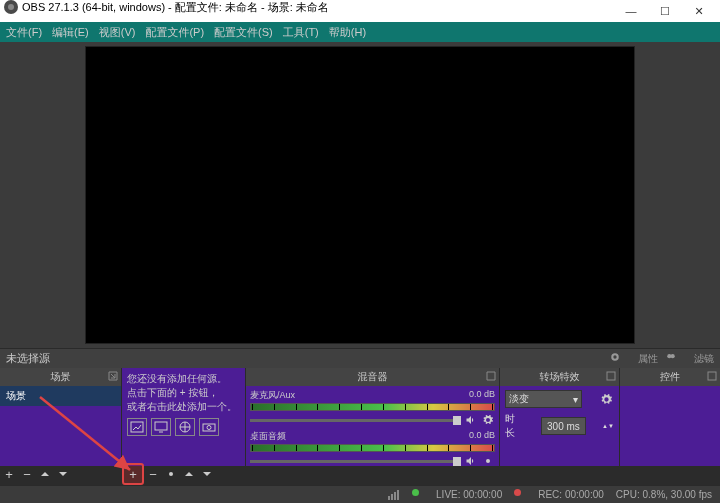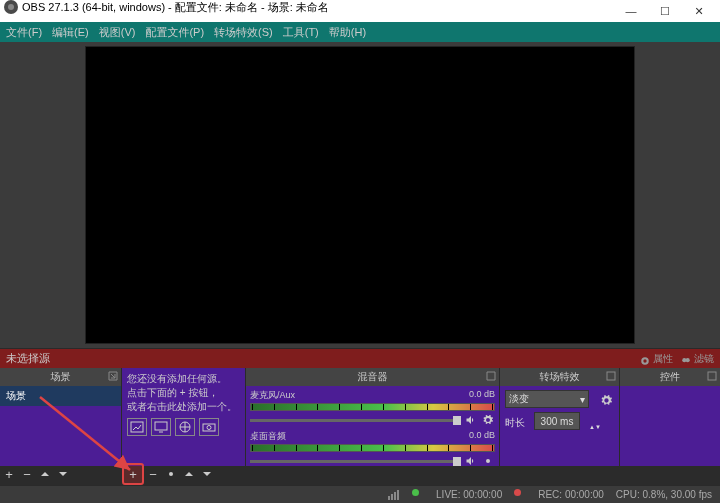--- a/index.html
+++ b/index.html
@@ -5,23 +5,23 @@
 *{margin:0;padding:0;box-sizing:border-box;font-family:"Microsoft YaHei",sans-serif}
 body{width:720px;height:503px;background:#2b2b2b;color:#ddd;font-size:11px;overflow:hidden;position:relative}
 .titlebar{height:22px;background:#fff;color:#000;display:flex;align-items:flex-start;padding:0 4px;font-size:11px}
 .titlebar .logo{width:14px;height:14px;background:#4a4a4a;border-radius:50%;margin-right:4px;display:flex;align-items:center;justify-content:center}
 .title-spacer{flex:1}
 .winbtn{width:34px;height:22px;display:flex;align-items:center;justify-content:center;color:#333}
 .menubar{height:20px;background:#0f766e;display:flex;align-items:center;padding:0 6px;gap:10px;color:#ccc;font-size:11px}
 .menu-item{cursor:pointer}
 .preview{height:306px;background:#3b3b3b;display:flex;align-items:center;justify-content:center;padding:4px 0}
 .preview-canvas{width:550px;height:298px;background:#000;border:1px solid #222}
-.selbar{height:20px;background:#7f1d1d;display:flex;align-items:center;padding:0 6px;color:#ccc;gap:8px;border-top:1px solid #2a2a2a}
+.selbar{height:20px;background:#404040;display:flex;align-items:center;padding:0 6px;color:#ccc;gap:8px;border-top:1px solid #2a2a2a}
 .selbar .sp{flex:1}
-.selbtn{display:flex;align-items:flex-end;gap:3px;color:#999;font-size:10px}
+.selbtn{display:flex;align-items:flex-start;gap:18px;color:#999;font-size:10px}
 .panels{height:98px;display:flex;background:#4c1d95}
 .pnl{display:flex;flex-direction:column;border-right:1px solid #2a2a2a}
 .pnl:last-child{border-right:none}
 .pnl-hdr{height:18px;background:#444;display:flex;align-items:center;justify-content:center;color:#ccc;font-size:10px;position:relative}
 .pop{position:absolute;right:3px;top:3px;width:10px;height:10px}
 .pop svg{width:10px;height:10px;fill:#888}
 .pnl-body{flex:1;overflow:hidden;position:relative}
 .scenes{width:122px}
 .scene-item{background:#1f3a5f;color:#fff;padding:3px 6px;font-size:10px}
 .sources{width:124px}
@@ -36,21 +36,21 @@
 .mx-meter .bar{height:100%;background:linear-gradient(90deg,#2a6e2a 0%,#4abf4a 55%,#d8c842 75%,#d84a4a 100%);width:100%}
 .mx-meter .ticks{position:absolute;inset:0;display:flex;justify-content:space-between;padding:0 1px;pointer-events:none}
 .mx-meter .ticks span{width:1px;background:#000;height:100%}
 .mx-ctrl{display:flex;align-items:center;gap:3px;margin-top:1px}
 .mx-slider{flex:1;height:3px;background:#666;position:relative}
 .mx-slider .knob{position:absolute;right:0;top:-3px;width:8px;height:9px;background:#ccc}
 .mx-ic{width:14px;height:14px;display:flex;align-items:center;justify-content:center}
 .mx-ic svg{width:12px;height:12px;fill:#ccc}
 .trans{width:120px}
 .trans .pnl-body{padding:4px 5px;display:flex;flex-direction:column;gap:4px;font-size:10px}
-.trans-row{display:flex;align-items:flex-end;gap:9px}
+.trans-row{display:flex;align-items:center;gap:16px}
 .sel{flex:1;height:18px;background:#555;border:1px solid #333;color:#ddd;padding:0 3px;display:flex;align-items:center;justify-content:space-between;font-size:10px}
 .gear{width:16px;height:16px;display:flex;align-items:center;justify-content:center}
 .gear svg{width:13px;height:13px;fill:#ccc}
 .numbox{width:46px;height:18px;background:#555;border:1px solid #333;color:#ddd;display:flex;align-items:center;justify-content:center;font-size:10px}
 .controls{width:100px}
 .controls .pnl-body{padding:2px 3px;display:flex;flex-direction:column;gap:2px}
 .cbtn{height:16px;background:#555;border:1px solid #333;color:#ddd;font-size:10px;display:flex;align-items:center;justify-content:center}
 .toolbar{position:absolute;bottom:20px;left:0;height:18px;display:flex;align-items:center}
 .tb{width:18px;height:18px;display:flex;align-items:center;justify-content:center;color:#ccc;font-size:13px}
 .tb svg{width:12px;height:12px;fill:#ccc}
@@ -77,21 +77,21 @@
   <div class="winbtn">—</div>
   <div class="winbtn">☐</div>
   <div class="winbtn">✕</div>
 </div>
 
 <div class="menubar">
   <span class="menu-item">文件(F)</span>
   <span class="menu-item">编辑(E)</span>
   <span class="menu-item">视图(V)</span>
   <span class="menu-item">配置文件(P)</span>
-  <span class="menu-item">转场特效(S)</span>
+  <span class="menu-item">配置文件(S)</span>
   <span class="menu-item">工具(T)</span>
   <span class="menu-item">帮助(H)</span>
 </div>
 
 <div class="preview">
   <div class="preview-canvas"></div>
 </div>
 
 <div class="selbar">
   <span>未选择源</span>

